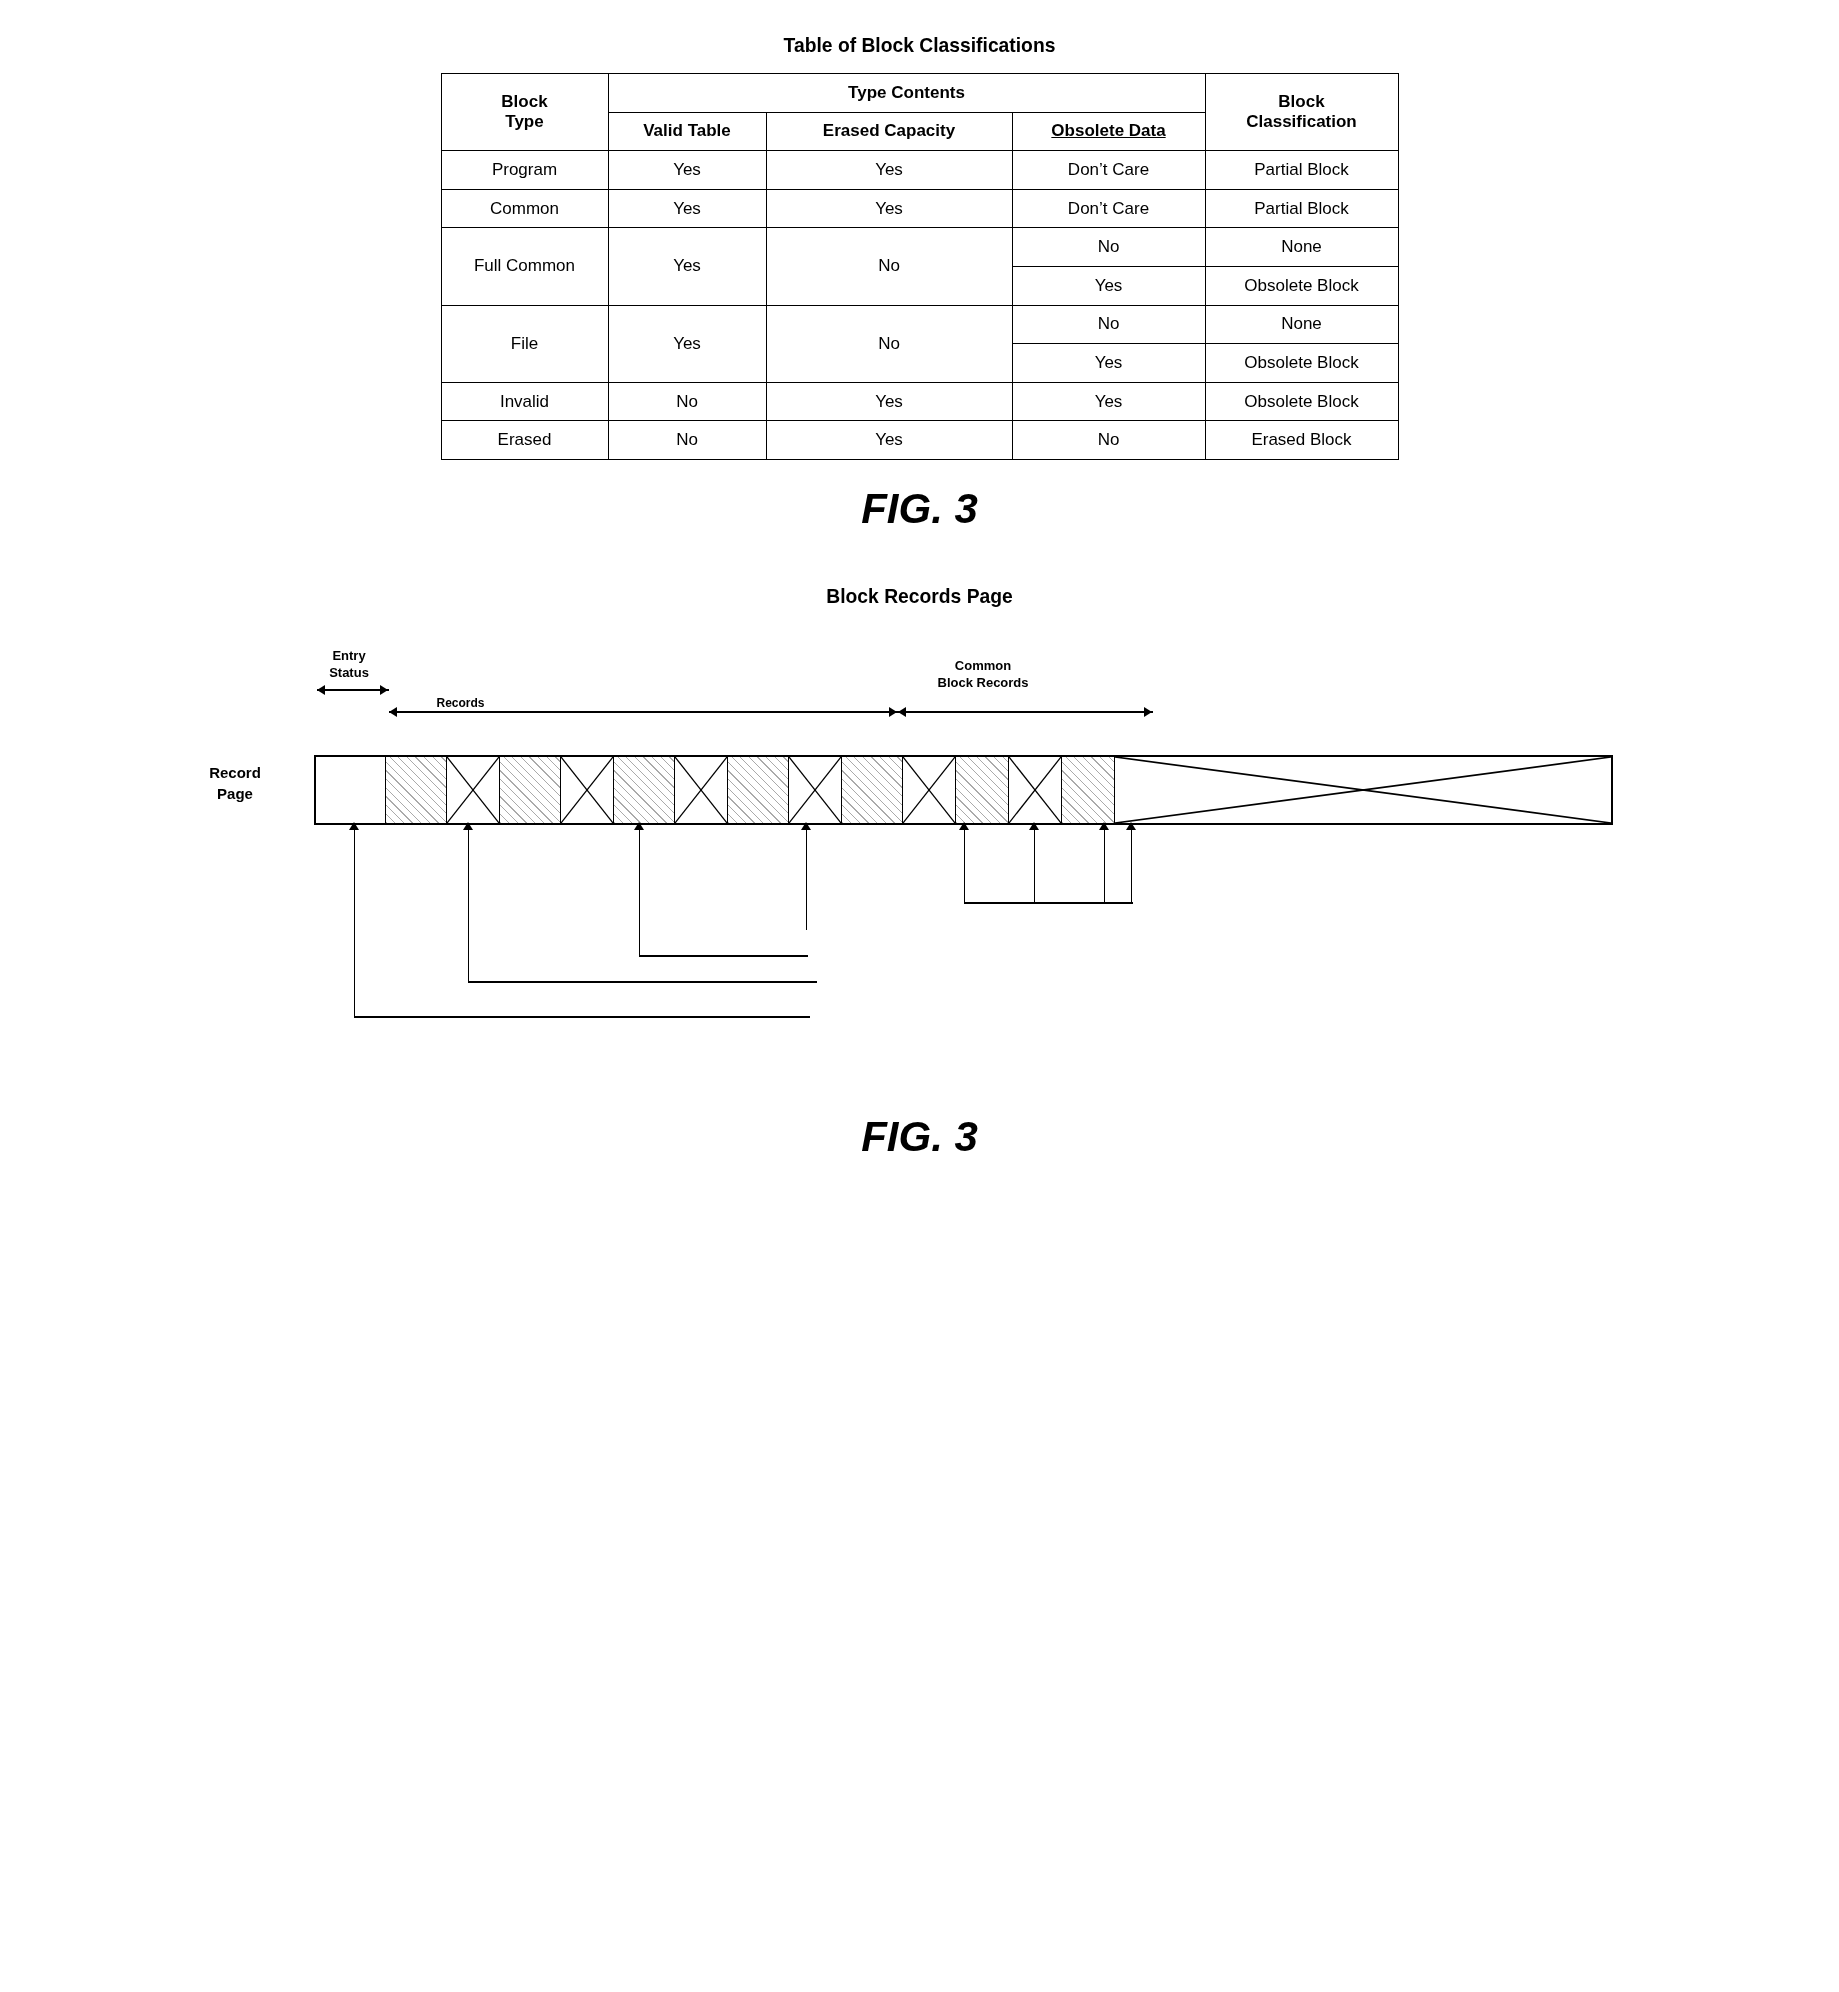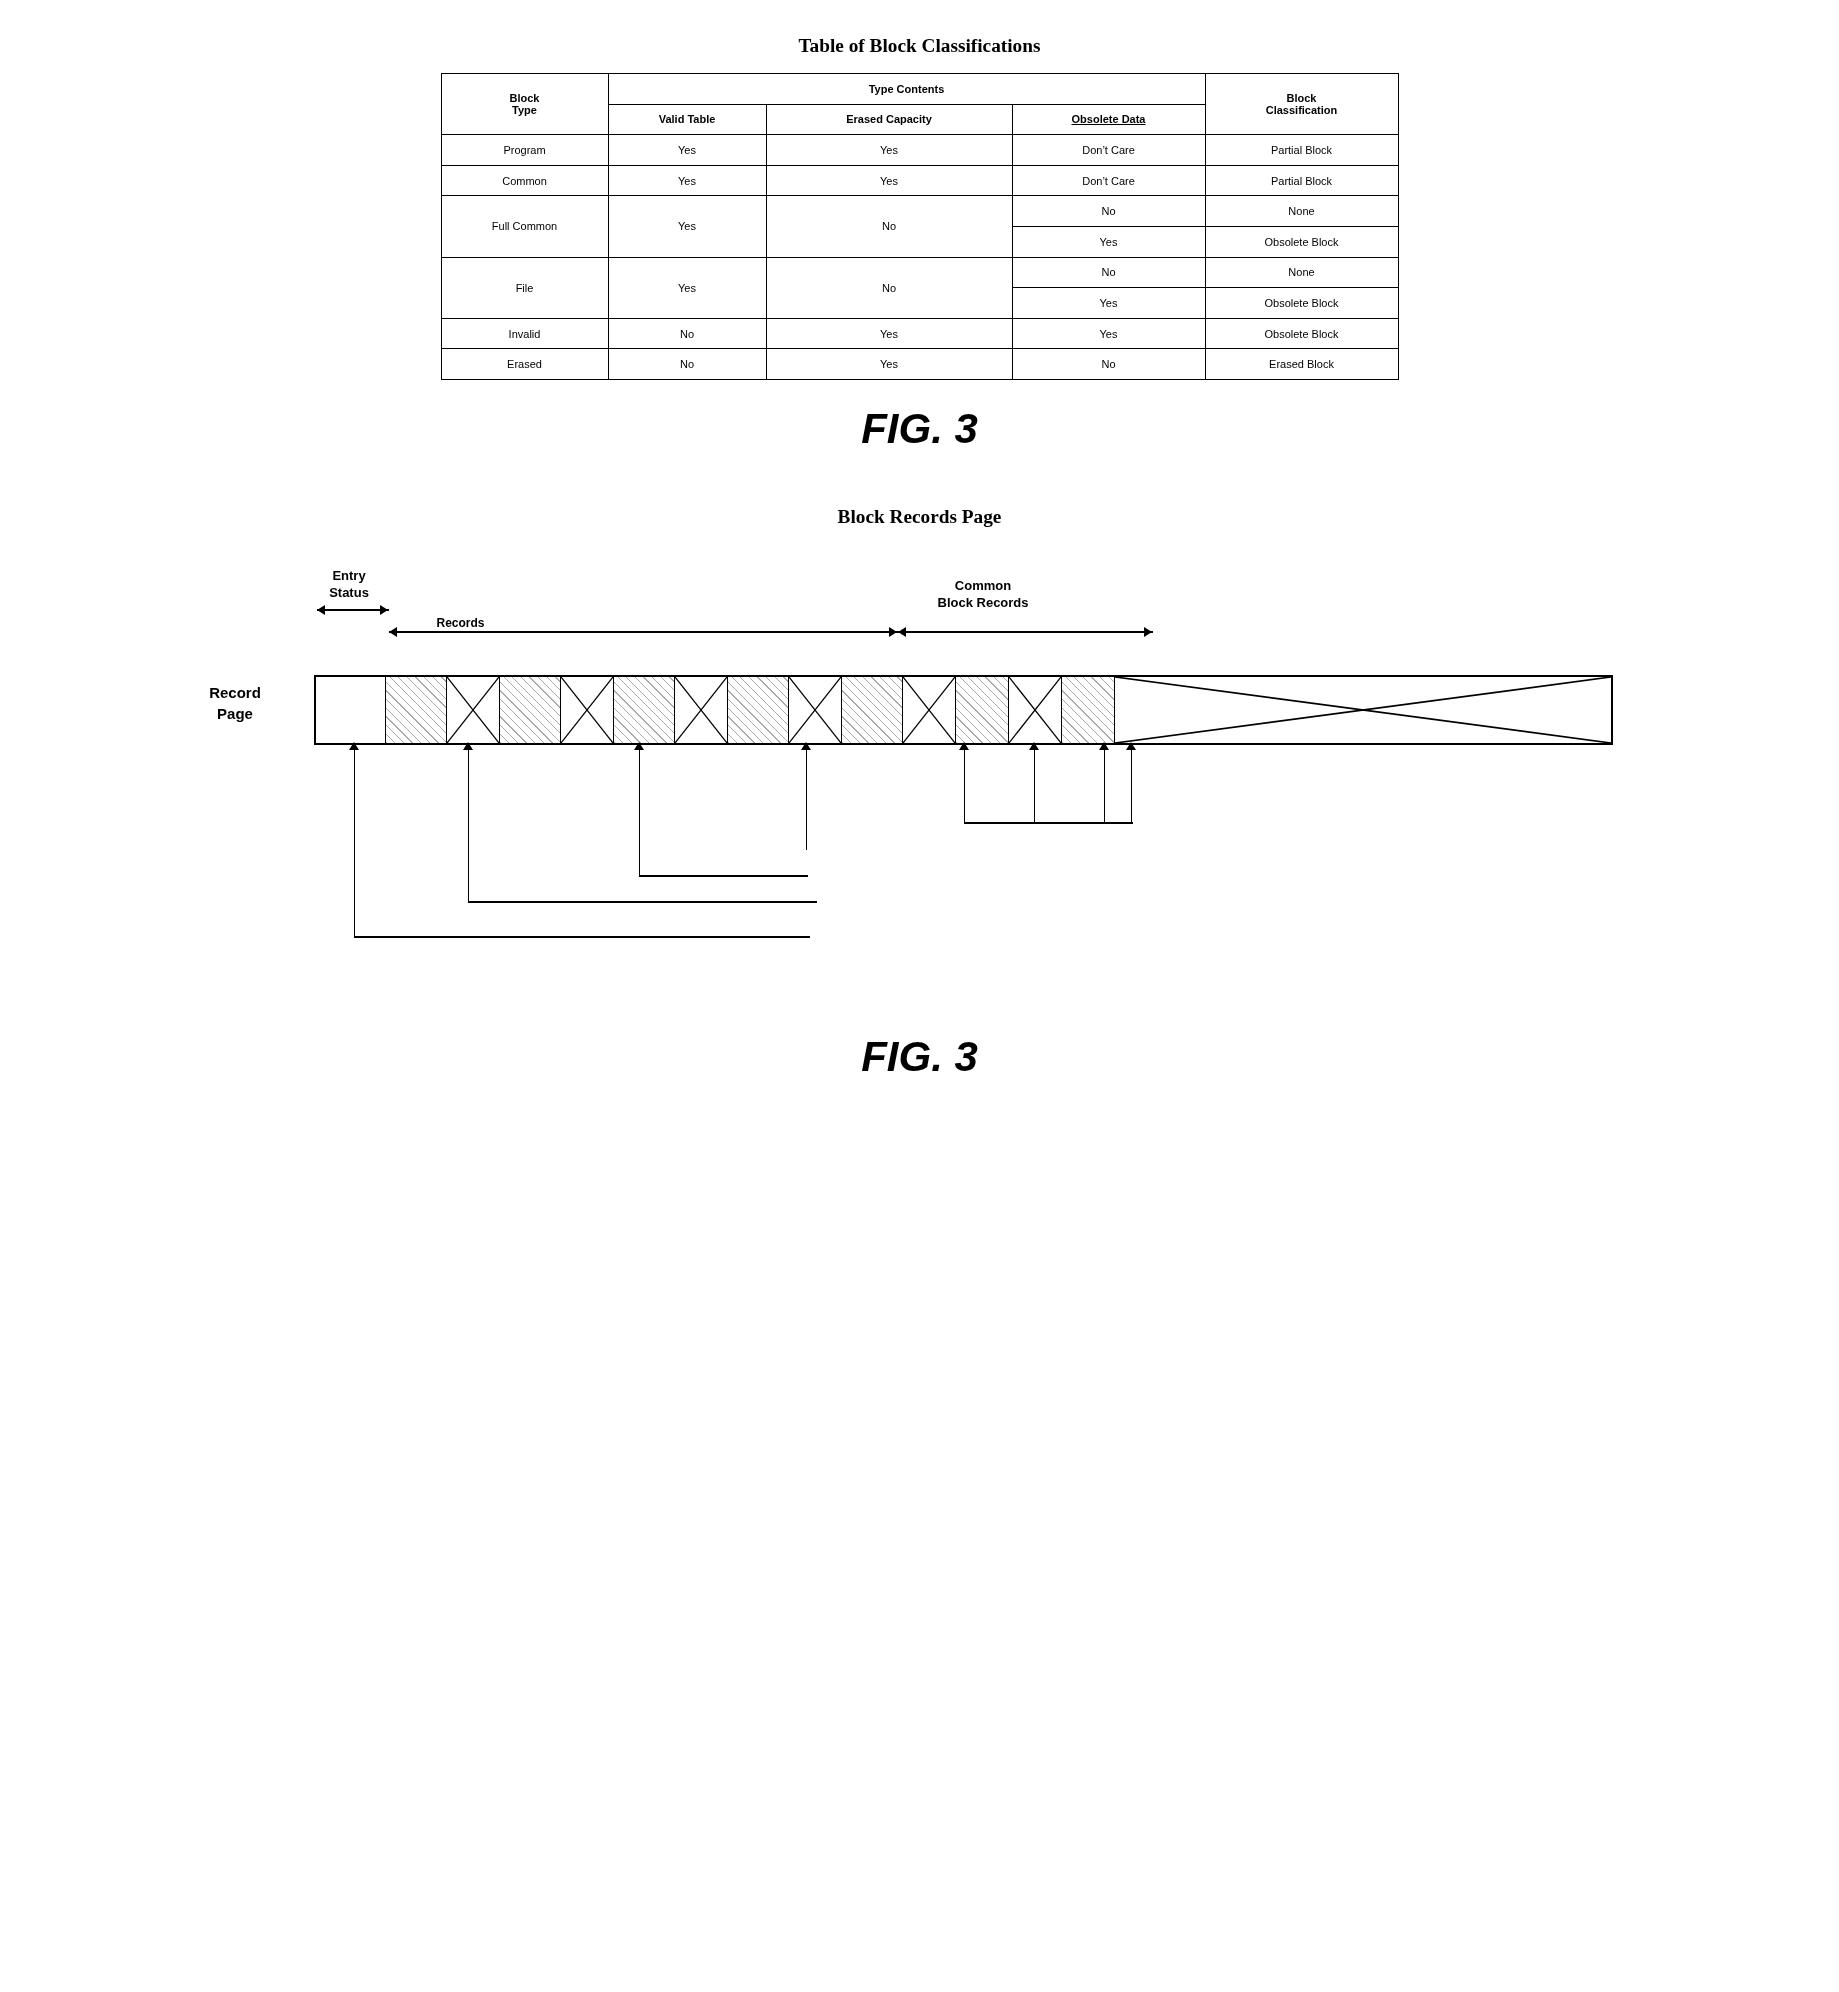--- a/index.html
+++ b/index.html
@@ -18,26 +18,25 @@
       display: flex;
       flex-direction: column;
       align-items: center;
       margin-bottom: 53px;
     }
     .section-title {
       font-size: 19.3px;
       font-weight: bold;
       margin-bottom: 16px;
       text-align: center;
-      font-family: Liberation Serif, serif;
     }
     .block-table {
       border-collapse: collapse;
       border: 1.8px solid #000;
-      font-size: 11px;
+      font-size: 17px;
     }
     .block-table th, .block-table td {
       border: 1.3px solid #000;
       padding: 8.8px 19.3px;
       text-align: center;
       vertical-align: middle;
     }
     .block-table th {
       font-weight: bold;
     }

